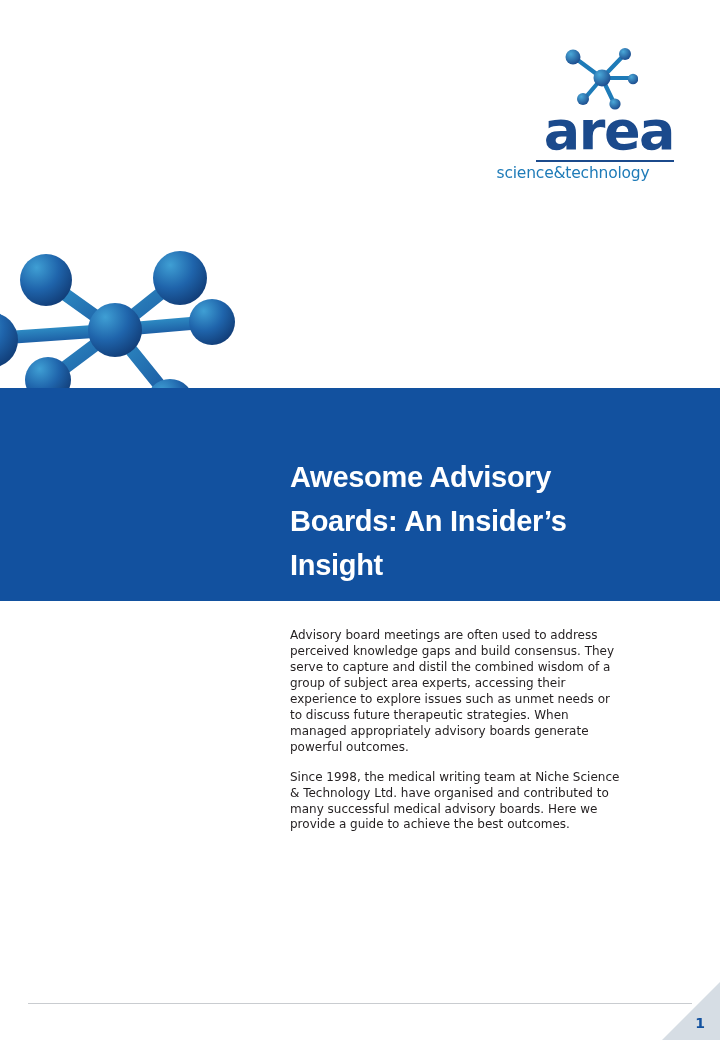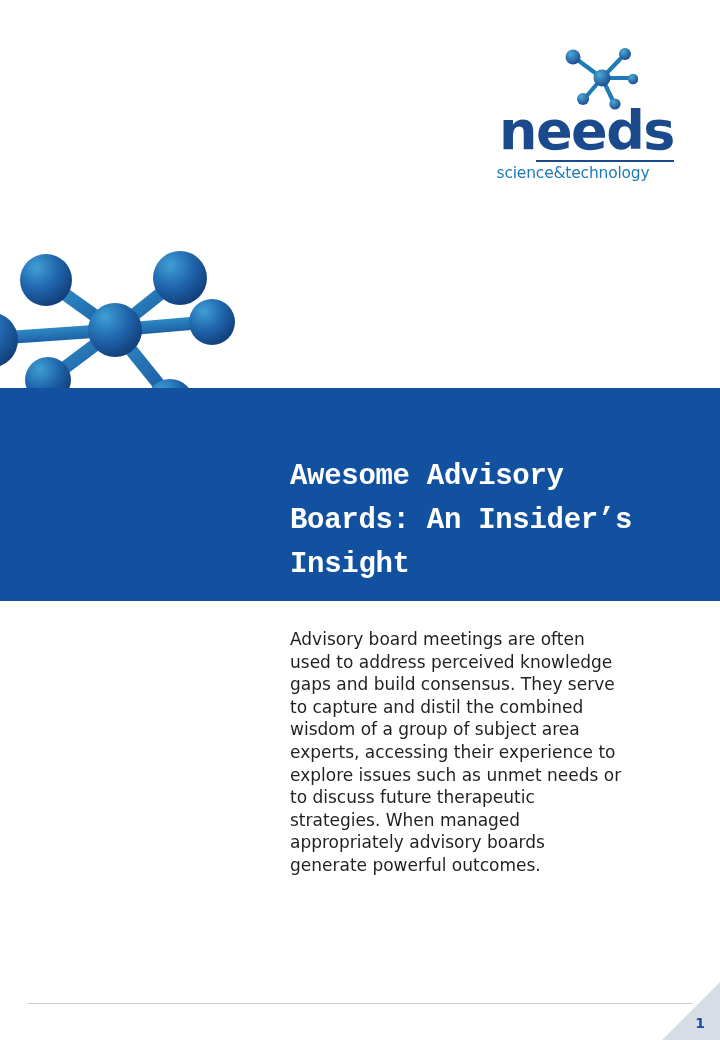--- a/index.html
+++ b/index.html
@@ -86,39 +86,39 @@
     top: 388px;
     width: 720px;
     height: 213px;
     background: #12519f;
   }
   .title-text {
     position: absolute;
     left: 290px;
     top: 455px;
     width: 350px;
-    font-family: Liberation Mono, monospace;
+    font-family: Liberation Sans, sans-serif;
     font-size: 29px;
     font-weight: bold;
     line-height: 1.52;
     color: #ffffff;
     letter-spacing: -0.3px;
   }
 
   
   .body-col {
     position: absolute;
     left: 290px;
     top: 628px;
     width: 332px;
   }
   .body-col p {
     margin: 0 0 14px 0;
     font-family: "DejaVu Sans", sans-serif;
-    font-size: 17px;
+    font-size: 12px;
     line-height: 1.33;
     color: #231f20;
   }
 
   
   .footer-rule {
     position: absolute;
     left: 28px;
     top: 1003px;
     width: 664px;
@@ -174,21 +174,21 @@
           <line x1="40" y1="30" x2="52" y2="55"></line>
         </g>
         <circle cx="40" cy="30" r="8.5" fill="url(#nodeA)"></circle>
         <circle cx="11" cy="9" r="7.5" fill="url(#nodeA)"></circle>
         <circle cx="63" cy="6" r="6" fill="url(#nodeA)"></circle>
         <circle cx="71" cy="31" r="5.2" fill="url(#nodeA)"></circle>
         <circle cx="21" cy="51" r="6" fill="url(#nodeA)"></circle>
         <circle cx="53" cy="56" r="5.6" fill="url(#nodeA)"></circle>
       </svg>
     </div>
-    <div class="logo-word">needs</div>
+    <div class="logo-word">area</div>
     <div class="logo-rule"></div>
     <div class="logo-sub">science&amp;technology</div>
   </div>
 
   <div class="molecule-left">
     <svg viewBox="0 0 300 270" width="300" height="270">
       <defs>
         <radialGradient id="nodeB" cx="32%" cy="26%" r="78%">
           <stop offset="0%" stop-color="#3f9fd4"></stop>
           <stop offset="55%" stop-color="#1f64ab"></stop>
@@ -215,19 +215,20 @@
       <circle cx="210" cy="203" r="24" fill="url(#nodeB)"></circle>
       <circle cx="30" cy="140" r="28" fill="url(#nodeB)"></circle>
     </svg>
   </div>
 
   <div class="title-band"></div>
   <div class="title-text">Awesome Advisory Boards: An Insider’s Insight</div>
 
   <div class="body-col">
     <p>Advisory board meetings are often used to address perceived knowledge gaps and build consensus. They serve to capture and distil the combined wisdom of a group of subject area experts, accessing their experience to explore issues such as unmet needs or to discuss future therapeutic strategies. When managed appropriately advisory boards generate powerful outcomes.</p>
+    <p>Since 1998, the medical writing team at Niche Science &amp; Technology Ltd. have organised and contributed to many successful medical advisory boards. Here we provide a guide to achieve the best outcomes.</p>
   </div>
 
   <div class="footer-rule"></div>
   <div class="page-corner"></div>
   <div class="page-number">1</div>
 
 </div>
 
 </body></html>

